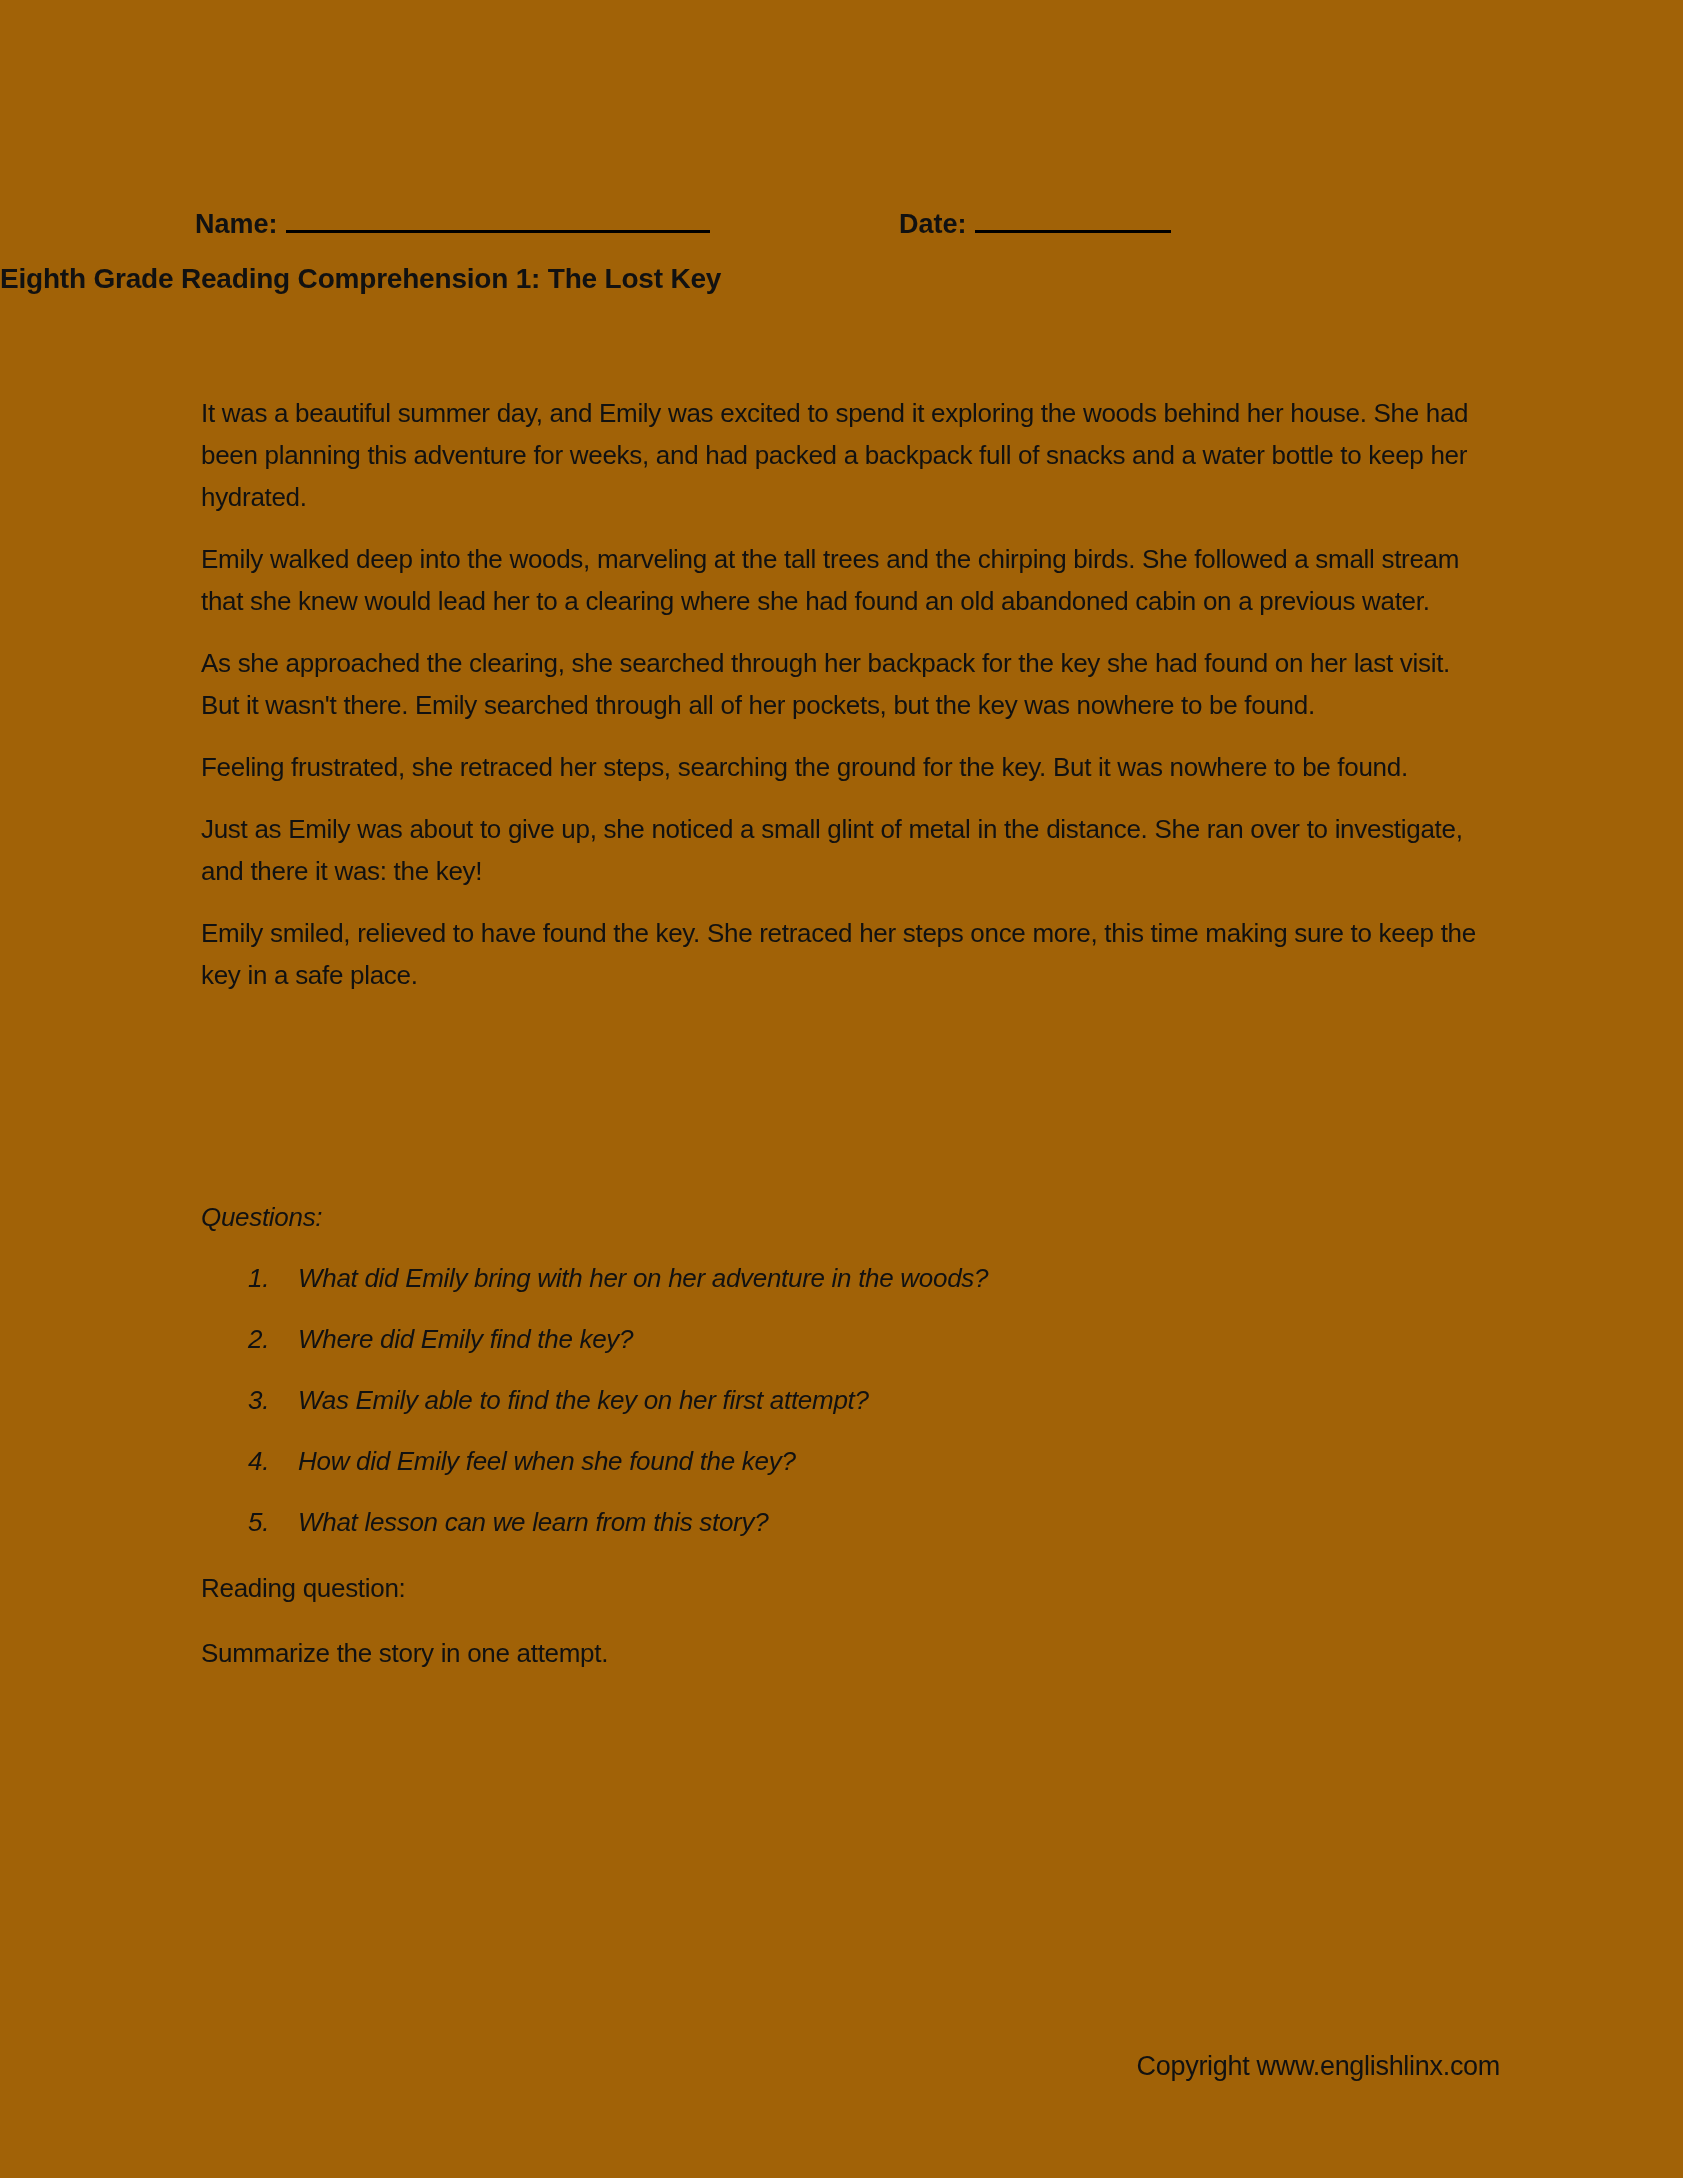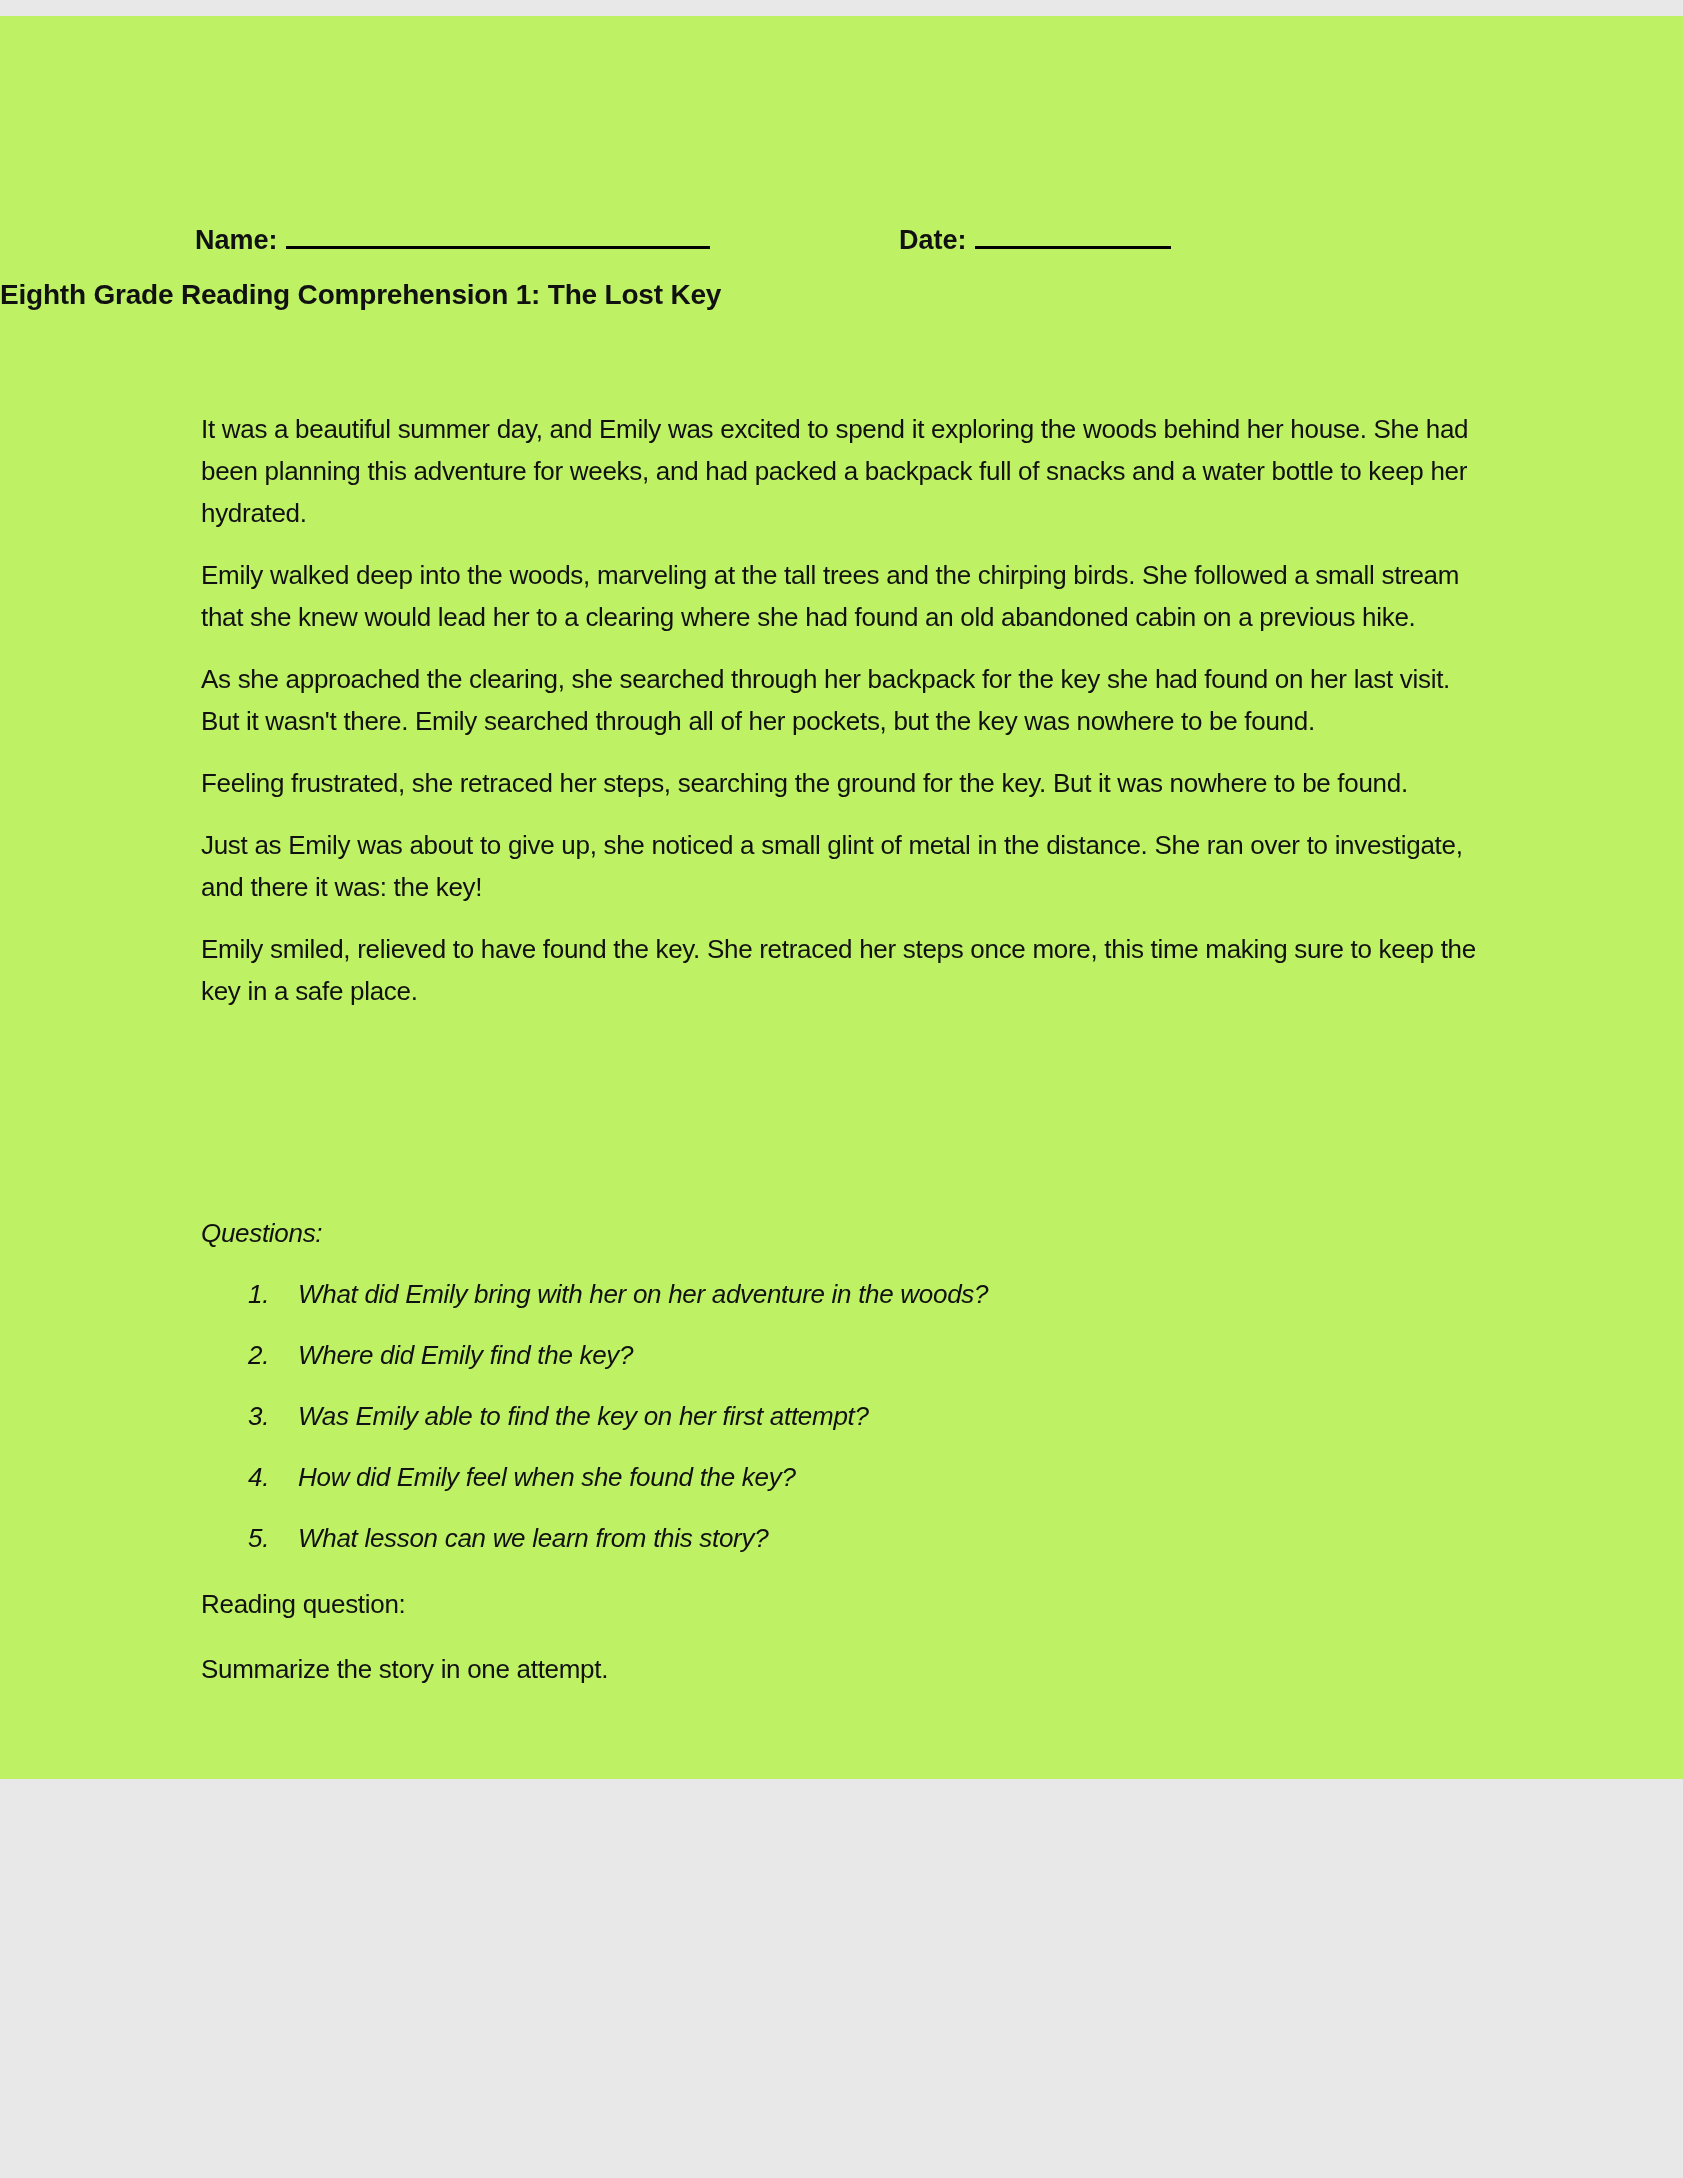--- a/index.html
+++ b/index.html
@@ -3,23 +3,23 @@
 <meta charset="utf-8">
 <style>
   html, body {
     margin: 0;
     padding: 0;
     background: #e8e8e8;
   }
   .sheet {
     position: relative;
     width: 1683px;
-    height: 1763px;
-    margin: 16px auto;
-    background: #bef264;
+    height: 2178px;
+    margin: 0 auto;
+    background: #a16207;
     font-family: "Liberation Sans", sans-serif;
     color: #111111;
     overflow: hidden;
   }
   
   .name-group {
     position: absolute;
     top: 200px;
     left: 195px;
     font-size: 27px;
@@ -139,21 +139,21 @@
   </div>
 
   <div class="date-group">
     <span>Date:</span><span class="blank-line date-blank"></span>
   </div>
 
   <div class="doc-title">Eighth Grade Reading Comprehension 1: The Lost Key</div>
 
   <div class="story">
     <p>It was a beautiful summer day, and Emily was excited to spend it exploring the woods behind her house. She had been planning this adventure for weeks, and had packed a backpack full of snacks and a water bottle to keep her hydrated.</p>
-    <p>Emily walked deep into the woods, marveling at the tall trees and the chirping birds. She followed a small stream that she knew would lead her to a clearing where she had found an old abandoned cabin on a previous hike.</p>
+    <p>Emily walked deep into the woods, marveling at the tall trees and the chirping birds. She followed a small stream that she knew would lead her to a clearing where she had found an old abandoned cabin on a previous water.</p>
     <p>As she approached the clearing, she searched through her backpack for the key she had found on her last visit. But it wasn't there. Emily searched through all of her pockets, but the key was nowhere to be found.</p>
     <p>Feeling frustrated, she retraced her steps, searching the ground for the key. But it was nowhere to be found.</p>
     <p>Just as Emily was about to give up, she noticed a small glint of metal in the distance. She ran over to investigate, and there it was: the key!</p>
     <p>Emily smiled, relieved to have found the key. She retraced her steps once more, this time making sure to keep the key in a safe place.</p>
   </div>
 
   <div class="questions">
     <p class="questions-heading">Questions:</p>
 
     <div class="q-row">

